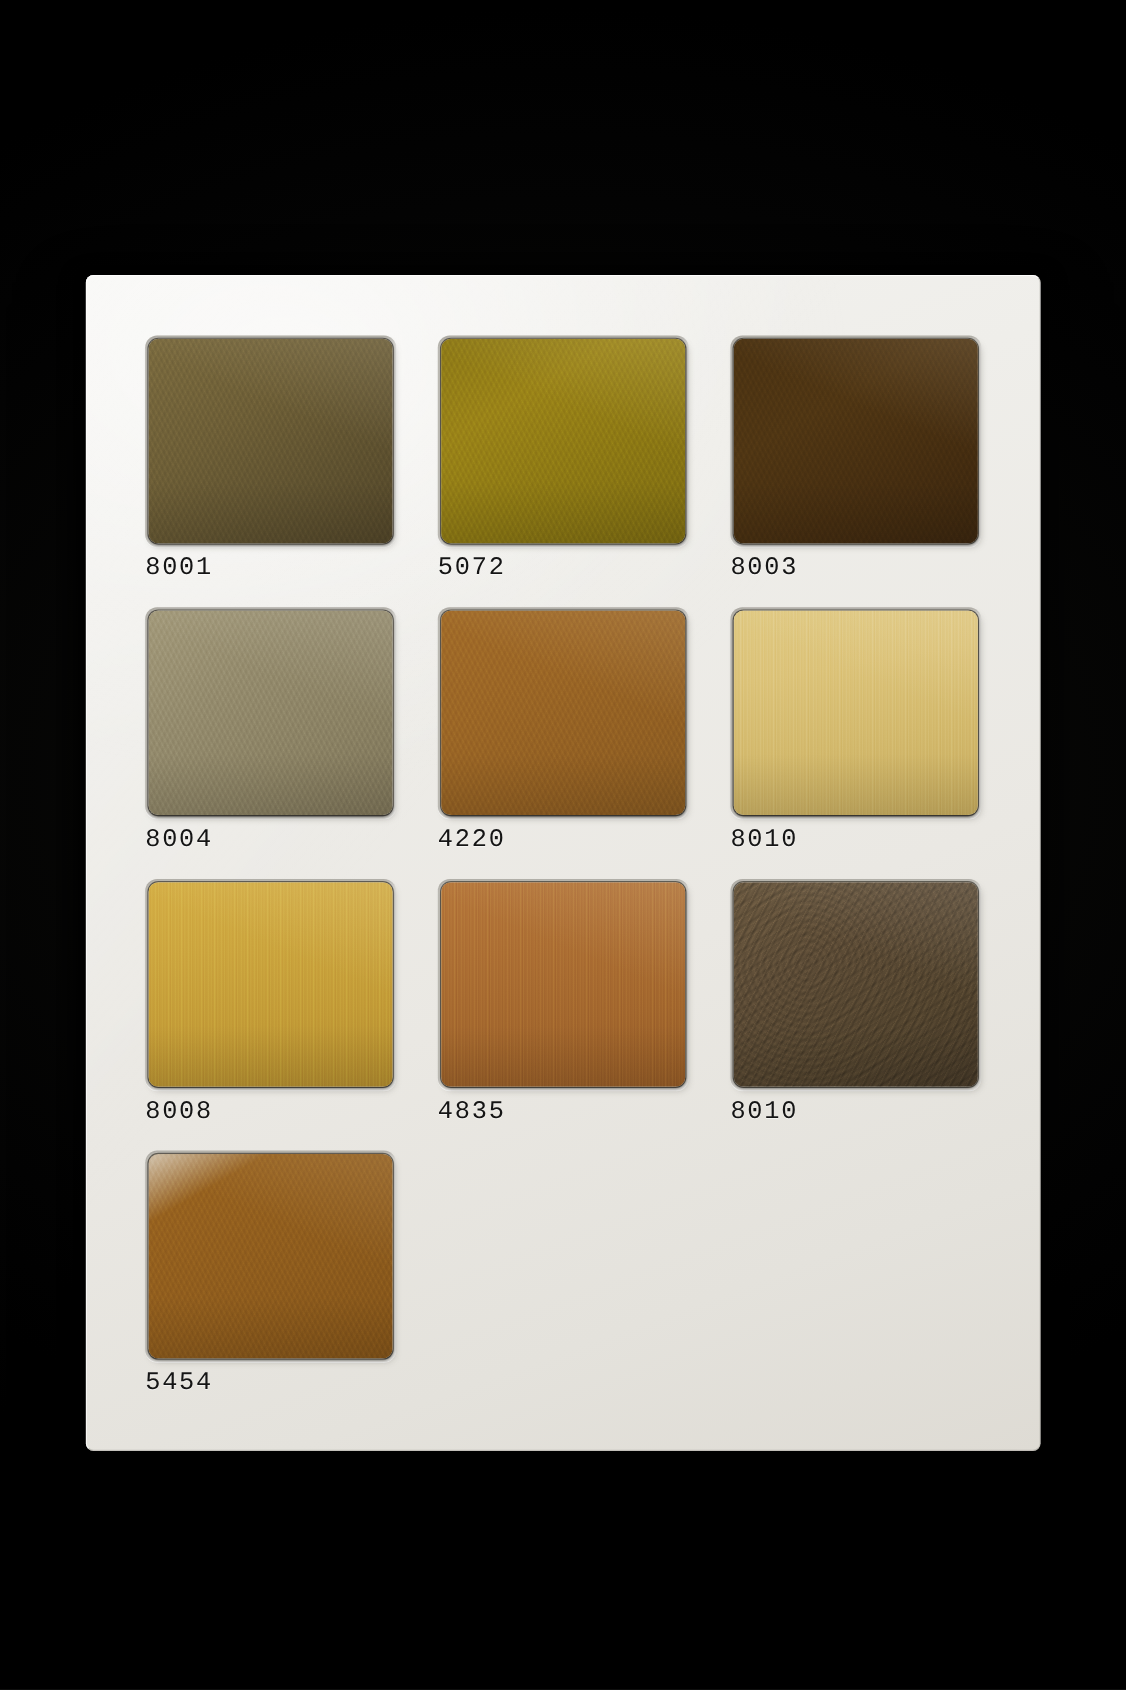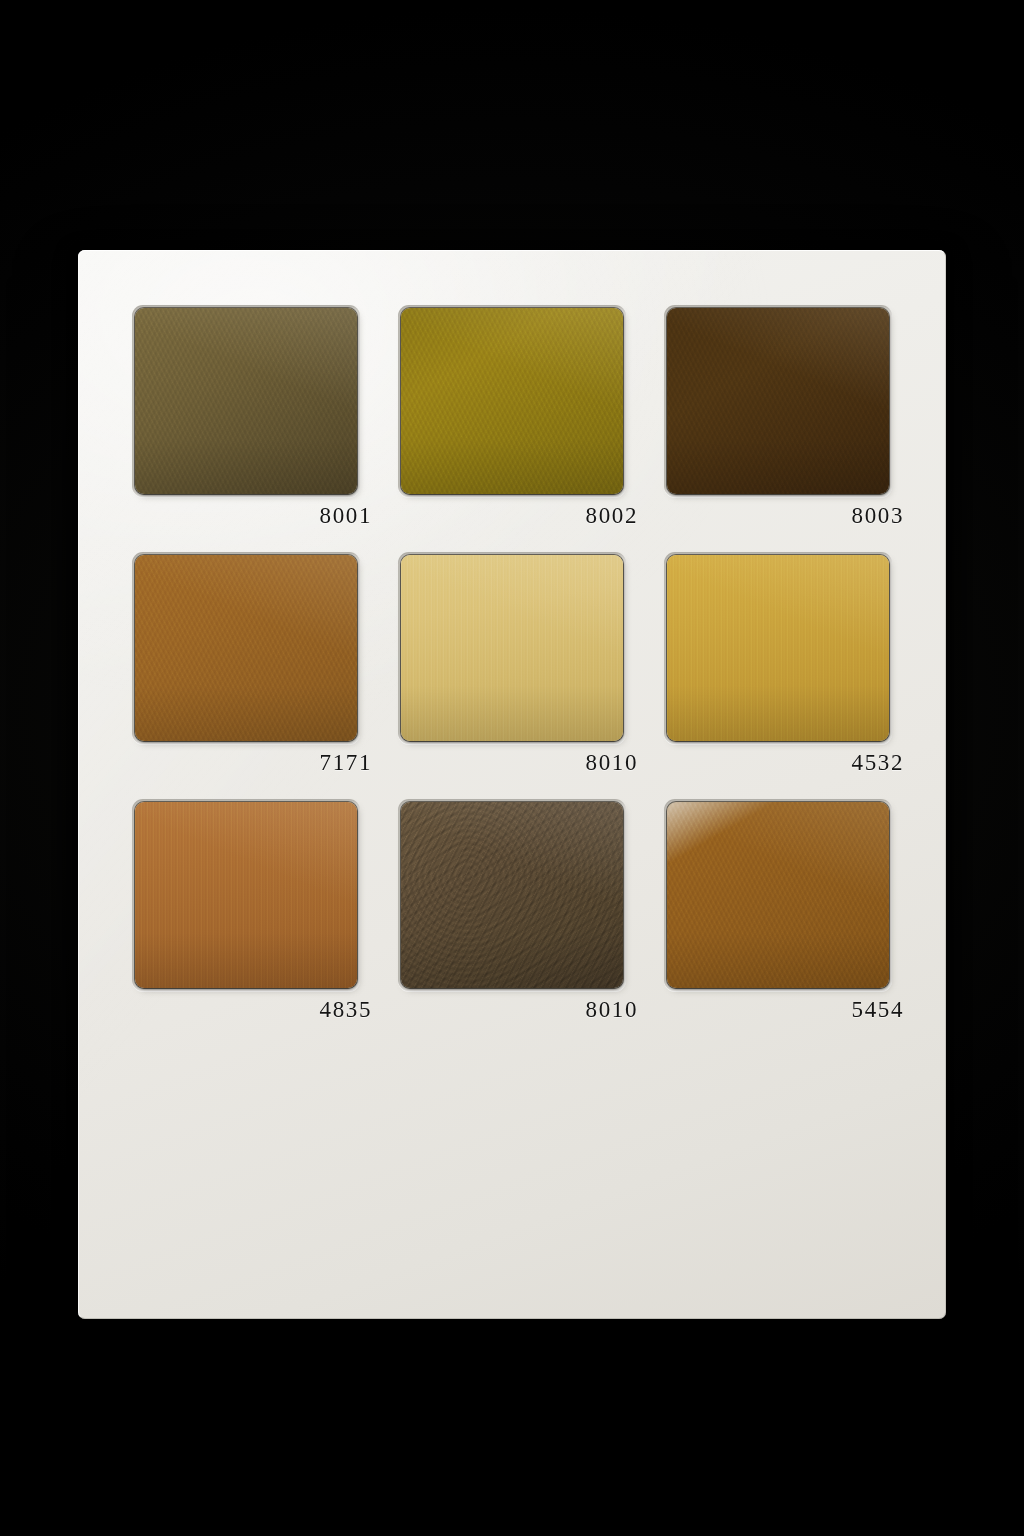--- a/index.html
+++ b/index.html
@@ -183,25 +183,25 @@
     position: absolute;
     inset: 0;
     pointer-events: none;
     background:
       linear-gradient(202deg, rgba(255,255,255,0.10) 0%, rgba(255,255,255,0.0) 38%),
       linear-gradient(to top, rgba(0,0,0,0.10) 0%, rgba(0,0,0,0) 30%);
   }
 
   .label {
     position: absolute;
-    left: 12px;
+    left: 0;
     top: 198px;
     width: 228px;
-    text-align: right;
-    font-family: Liberation Serif, serif;
+    text-align: left;
+    font-family: Liberation Mono, monospace;
     font-size: 23px;
     letter-spacing: 1.6px;
     color: #151515;
     font-weight: 400;
     text-shadow: 0 1px 0 rgba(255,255,255,0.6);
   }
 </style>
 </head>
 <body>
 
@@ -223,45 +223,55 @@
       </div>
 
       <div class="cell">
         <div class="well">
           <div class="swatch">
             <div class="base" style="background: linear-gradient(150deg, rgb(142, 122, 23) 0%, rgb(155, 132, 24) 30%, rgb(141, 121, 20) 62%, rgb(125, 108, 18) 100%);"></div>
             <div class="tex tex-fine"></div>
             <div class="gloss"></div>
           </div>
         </div>
-        <div class="label">8002</div>
+        <div class="label">5072</div>
       </div>
 
       <div class="cell">
         <div class="well">
           <div class="swatch">
             <div class="base" style="background: linear-gradient(150deg, rgb(76, 51, 18) 0%, rgb(80, 54, 19) 35%, rgb(69, 45, 16) 70%, rgb(59, 38, 14) 100%);"></div>
             <div class="tex tex-fine"></div>
             <div class="gloss"></div>
           </div>
         </div>
         <div class="label">8003</div>
       </div>
 
+      <div class="cell">
+        <div class="well">
+          <div class="swatch">
+            <div class="base" style="background: linear-gradient(145deg, rgb(163, 154, 123) 0%, rgb(149, 140, 110) 35%, rgb(139, 130, 100) 68%, rgb(126, 117, 89) 100%);"></div>
+            <div class="tex tex-fine"></div>
+            <div class="gloss"></div>
+          </div>
+        </div>
+        <div class="label">8004</div>
+      </div>
 
 
       <div class="cell">
         <div class="well">
           <div class="swatch">
             <div class="base" style="background: linear-gradient(150deg, rgb(162, 108, 41) 0%, rgb(156, 103, 38) 35%, rgb(146, 96, 35) 70%, rgb(135, 90, 33) 100%);"></div>
             <div class="tex tex-fine"></div>
             <div class="gloss"></div>
           </div>
         </div>
-        <div class="label">7171</div>
+        <div class="label">4220</div>
       </div>
 
       <div class="cell">
         <div class="well">
           <div class="swatch">
             <div class="base" style="background: linear-gradient(170deg, rgb(224, 201, 130) 0%, rgb(220, 195, 121) 30%, rgb(211, 185, 108) 62%, rgb(199, 172, 94) 100%);"></div>
             <div class="tex tex-brushed-v"></div>
             <div class="gloss"></div>
           </div>
         </div>
@@ -269,21 +279,21 @@
       </div>
 
       <div class="cell">
         <div class="well">
           <div class="swatch">
             <div class="base" style="background: linear-gradient(170deg, rgb(212, 174, 69) 0%, rgb(204, 165, 62) 32%, rgb(194, 154, 54) 66%, rgb(179, 140, 46) 100%);"></div>
             <div class="tex tex-brushed-v"></div>
             <div class="gloss"></div>
           </div>
         </div>
-        <div class="label">4532</div>
+        <div class="label">8008</div>
       </div>
 
       <div class="cell">
         <div class="well">
           <div class="swatch">
             <div class="base" style="background: linear-gradient(170deg, rgb(181, 118, 58) 0%, rgb(172, 110, 51) 33%, rgb(162, 102, 45) 66%, rgb(148, 91, 38) 100%);"></div>
             <div class="tex tex-brushed-v"></div>
             <div class="gloss"></div>
           </div>
         </div>

